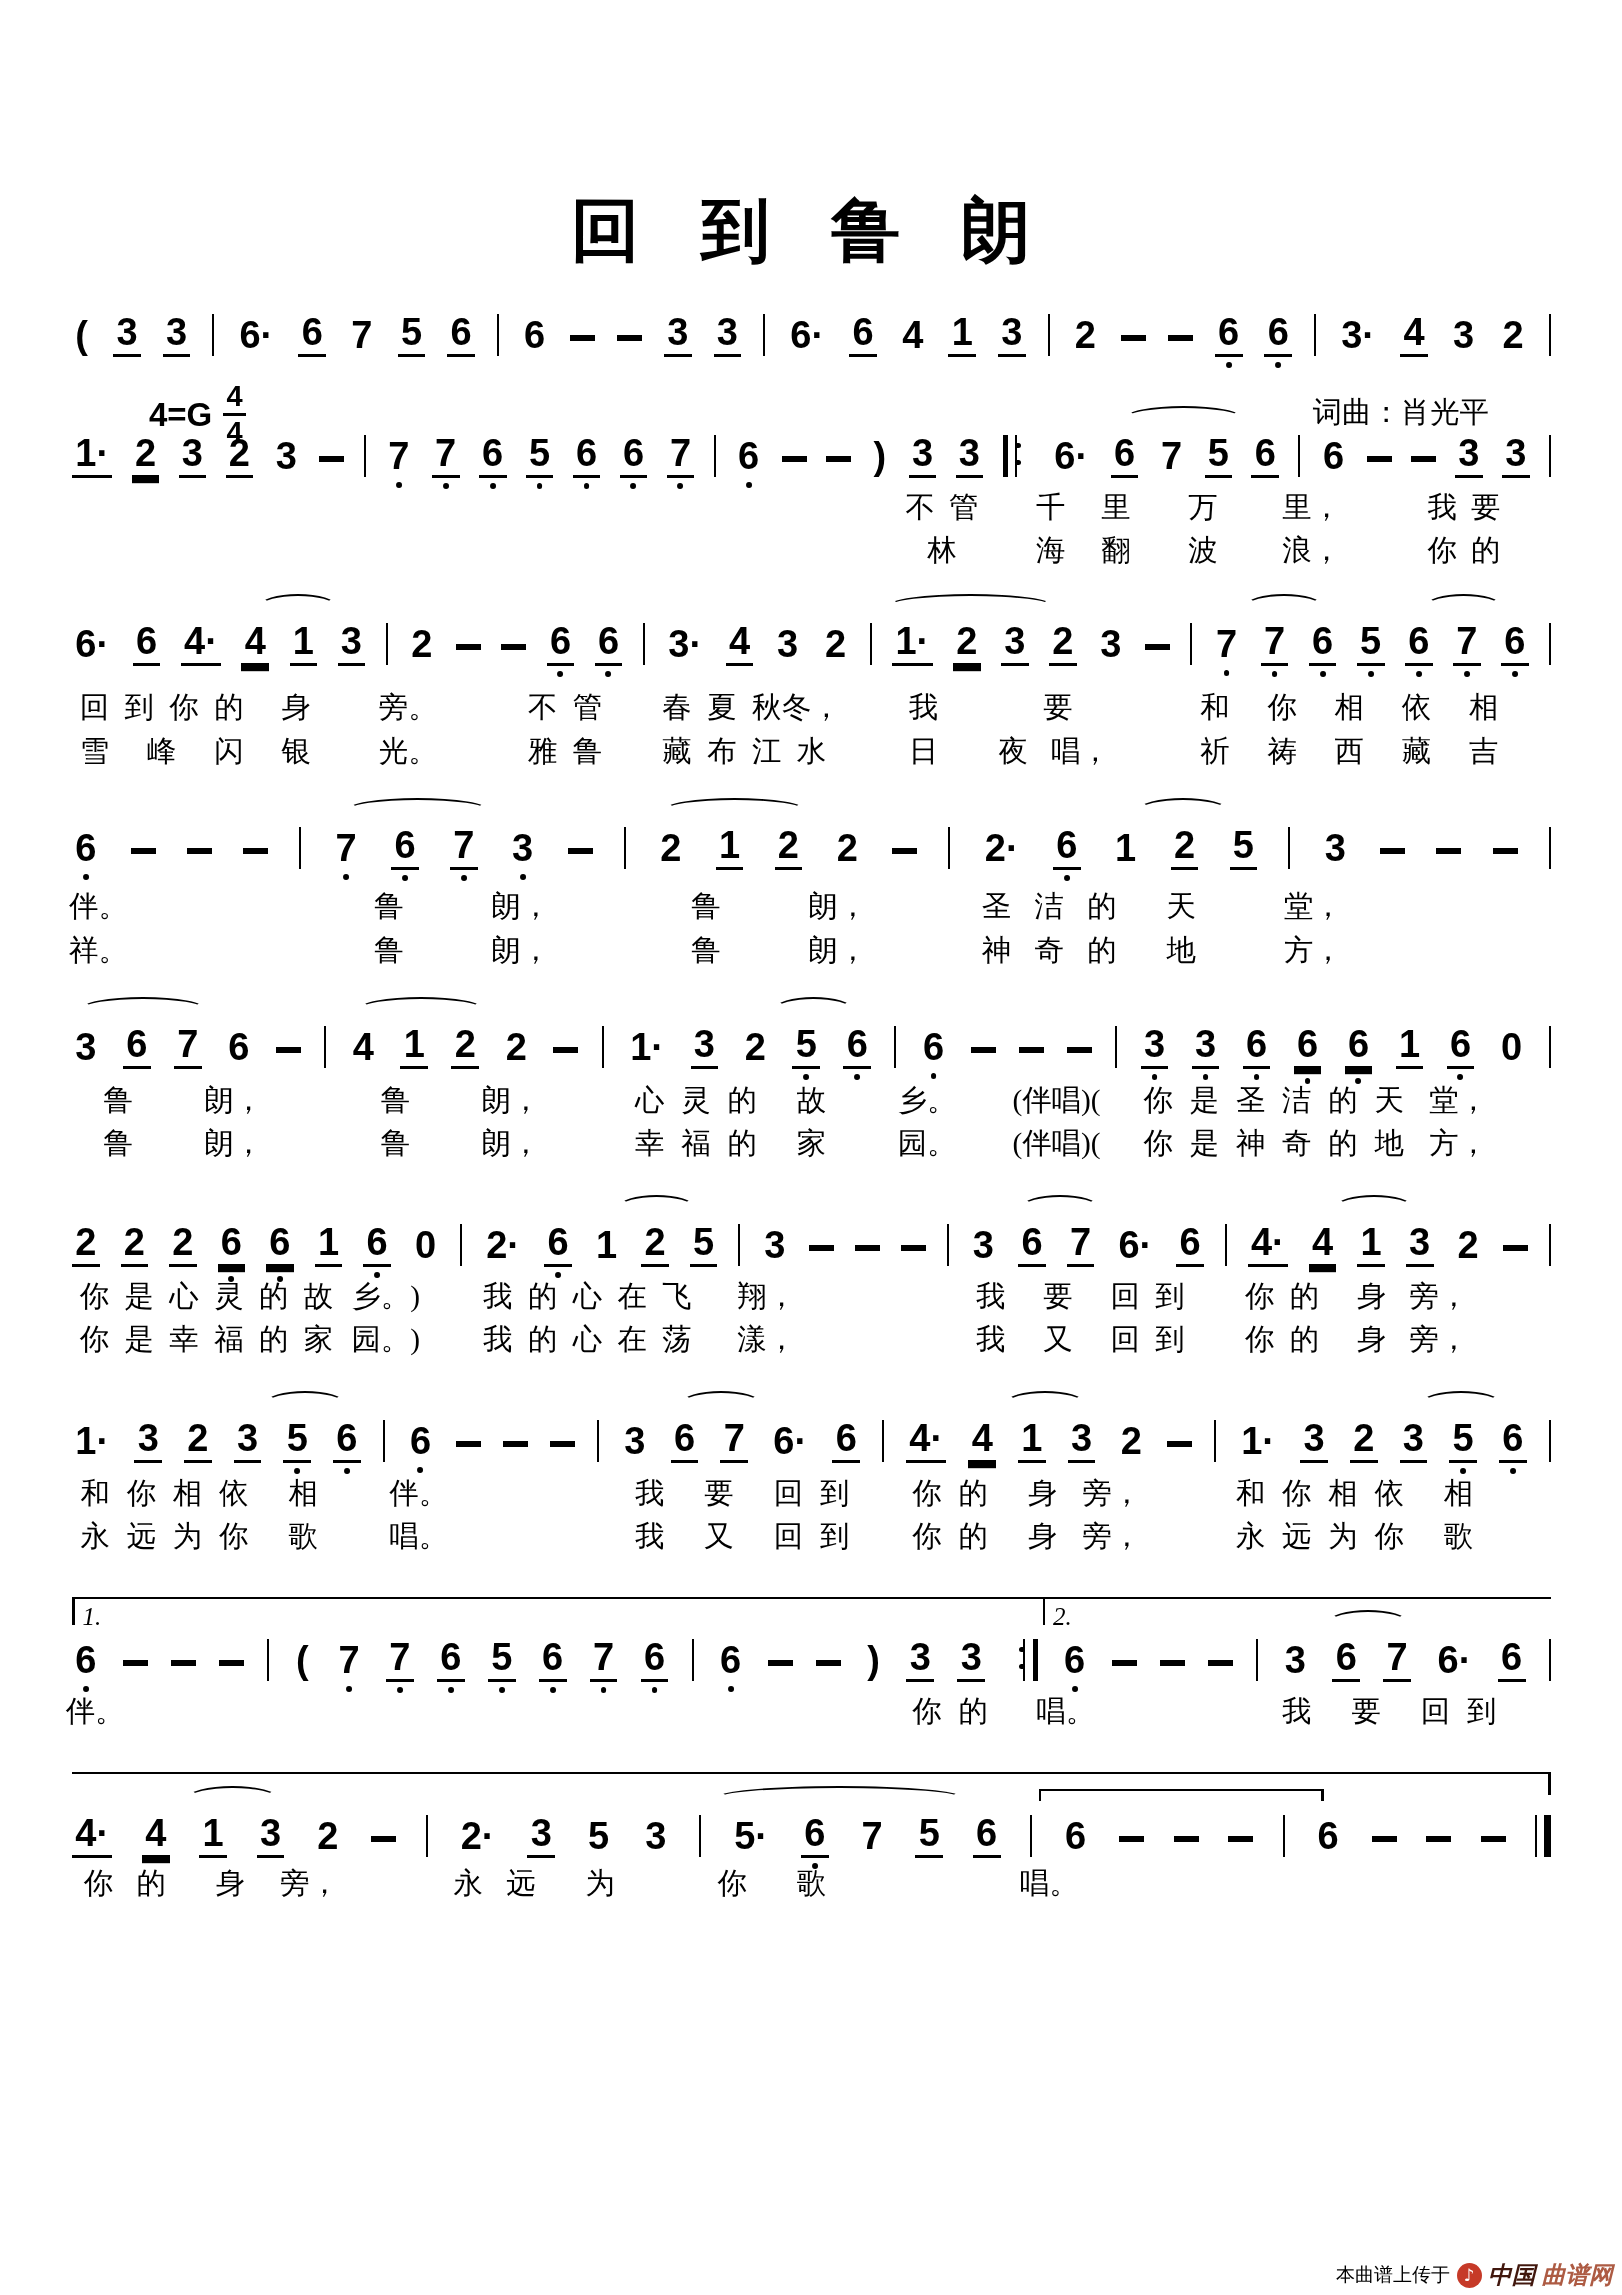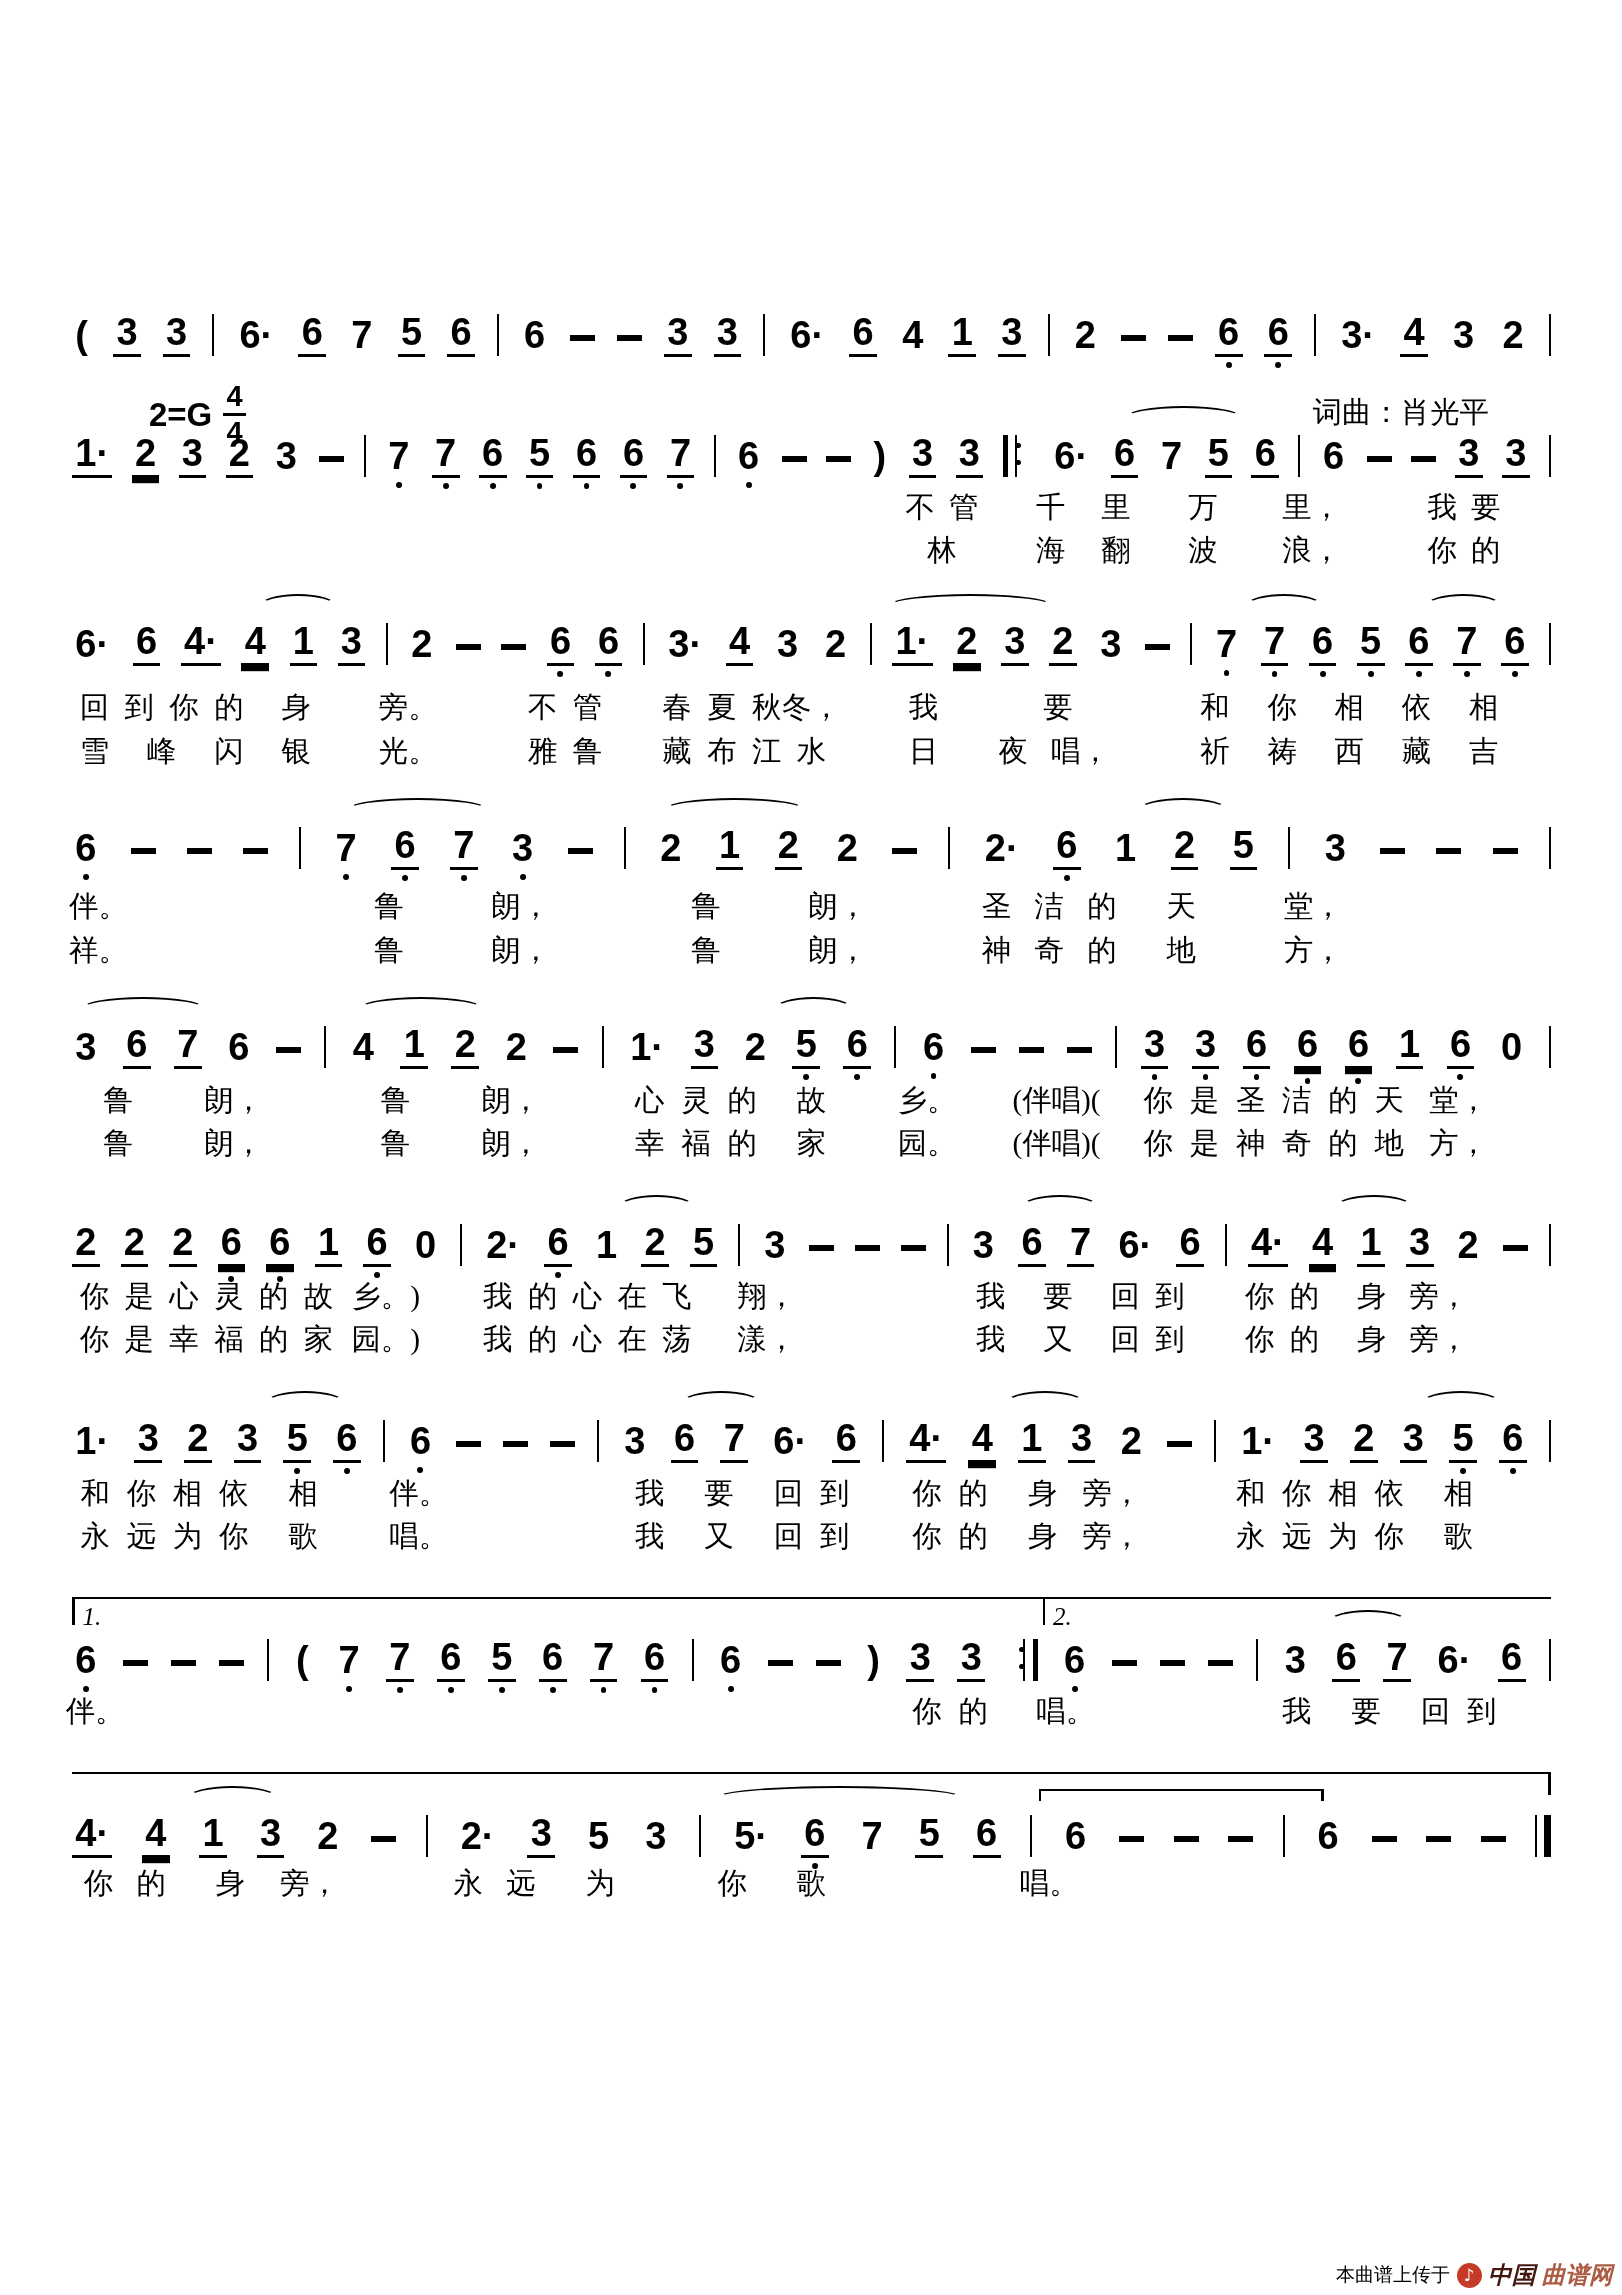--- a/index.html
+++ b/index.html
@@ -53,22 +53,23 @@
              font-size:19px;font-family:"DejaVu Sans",sans-serif}
   .wlogo{width:25px;height:25px;border-radius:50%;color:#fff;display:inline-flex;
          align-items:center;justify-content:center;font-size:17px;font-weight:700}
   .wcn{font-weight:700;font-style:italic;font-size:23.6px}
   .wrest{font-weight:700;font-style:italic;font-size:23.6px}
 </style>
 </head>
 <body>
 
 <div id="page">
+  <div id="title">回 到 鲁 朗</div>
   <div class="keyrow">
-    <span>2=G</span>
+    <span>4=G</span>
     <span class="meter">
       <span>4</span>
       <span class="mbar"></span>
       <span>4</span>
     </span>
   </div>
   <div id="composer">词曲：肖光平</div>
   <div id="score">
       <div class="notes-row" style="top: 306px;">
         <span class="tok">(</span>

